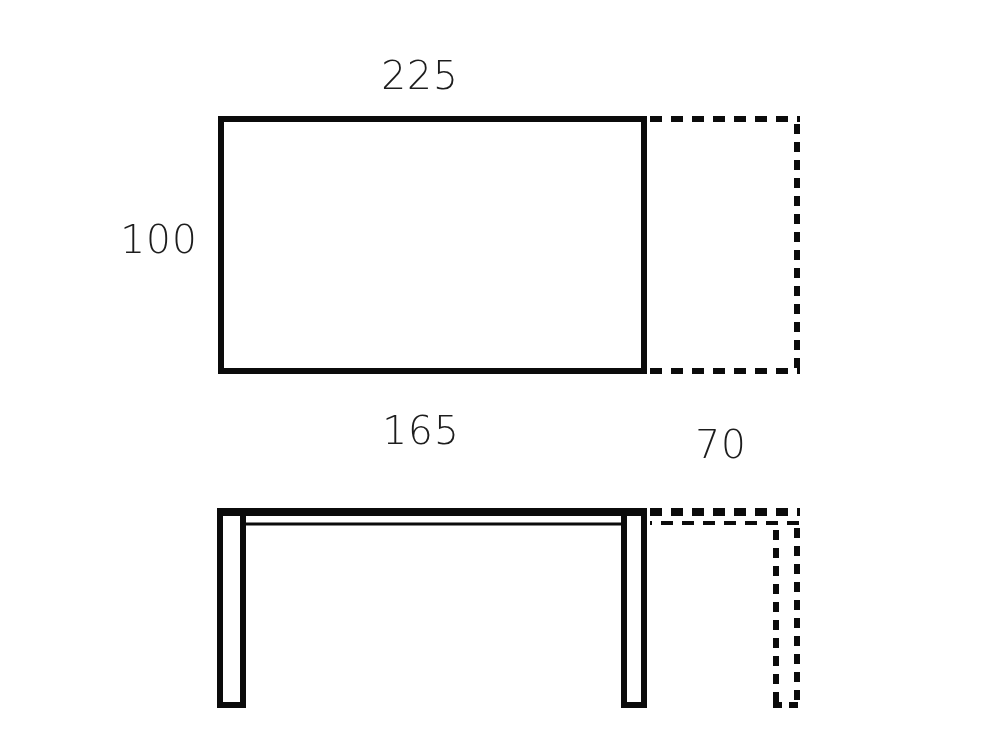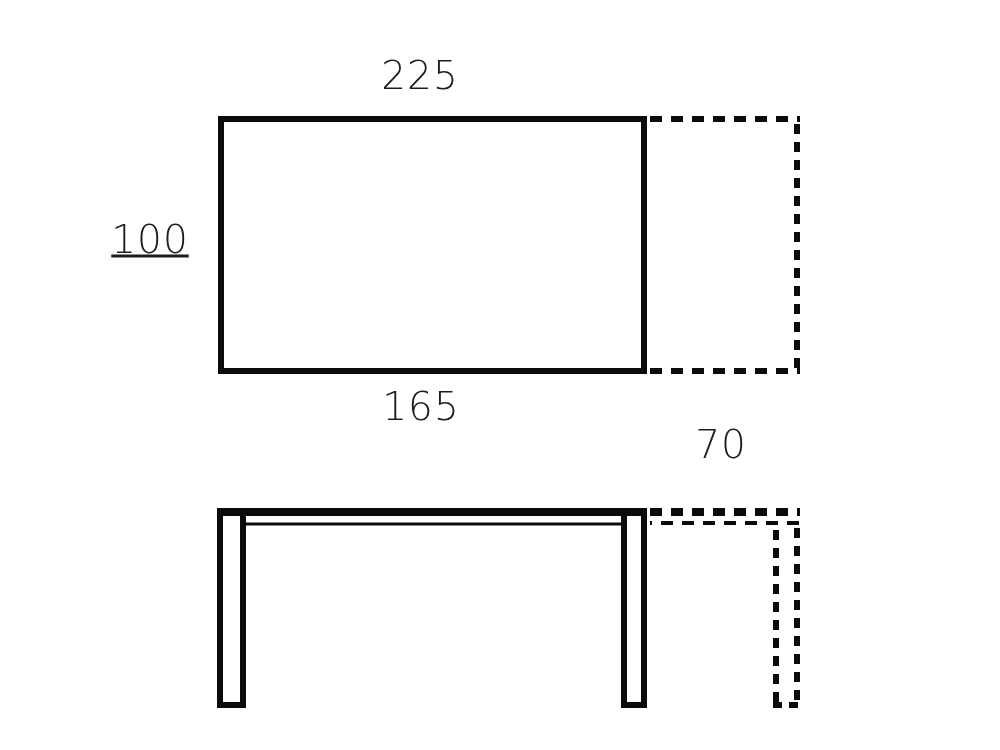--- a/index.html
+++ b/index.html
@@ -61,19 +61,19 @@
       <path d="M 650 523 H 800" stroke="#0b0b0b" stroke-width="4" fill="none" stroke-dasharray="12 9" stroke-dashoffset="10"></path>
 
       <path d="M 776 530 V 705" stroke="#0b0b0b" stroke-width="6" fill="none" stroke-dasharray="10 8"></path>
       <path d="M 797 528 V 705" stroke="#0b0b0b" stroke-width="6" fill="none" stroke-dasharray="10 8"></path>
       <path d="M 773 705 H 800" stroke="#0b0b0b" stroke-width="6" fill="none" stroke-dasharray="9 7"></path>
     </g>
   </svg>
 
   <div class="dim-label" style="left:420px; top:75px;">225</div>
 
-  <div class="dim-label" style="left:150px; top:239px;text-decoration:underline;">100</div>
+  <div class="dim-label" style="left:159px; top:239px;">100</div>
 
-  <div class="dim-label" style="left:421px; top:406px;">165</div>
+  <div class="dim-label" style="left:421px; top:430px;">165</div>
 
   <div class="dim-label" style="left:721px; top:444px;">70</div>
 
 </div>
 
 </body></html>

